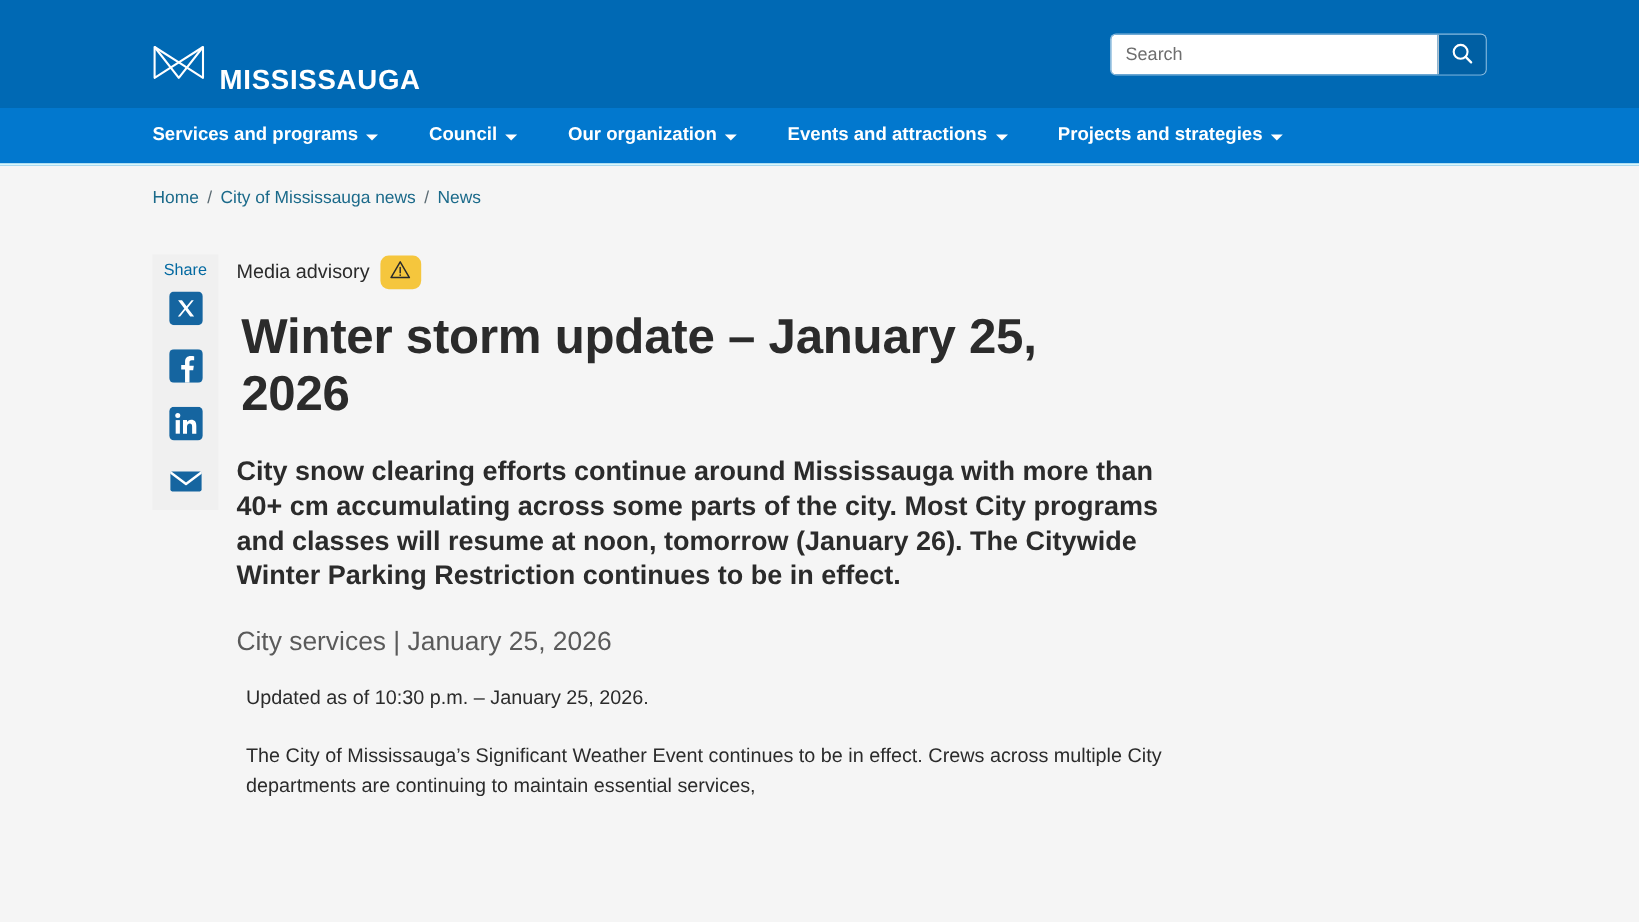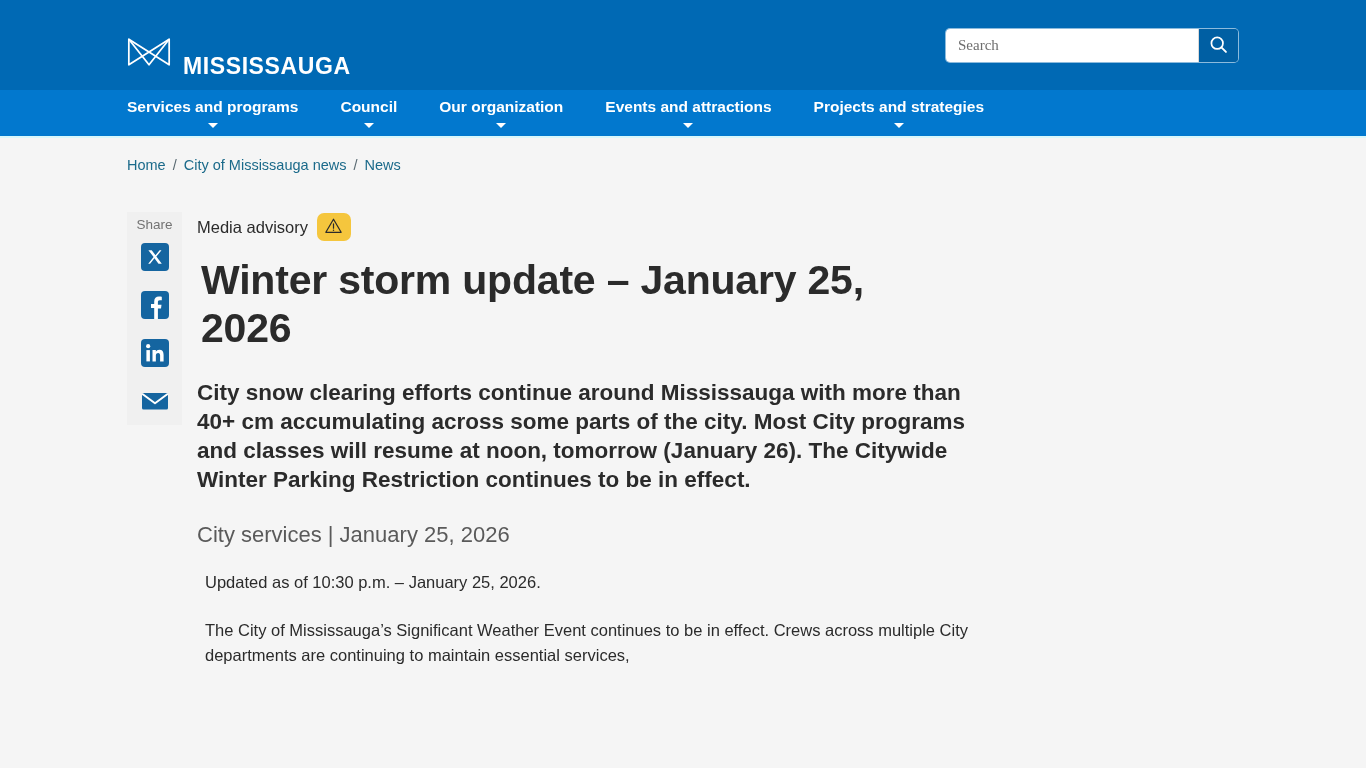--- a/index.html
+++ b/index.html
@@ -49,27 +49,27 @@
     right: 128px;
     top: 29px;
     display: flex;
     align-items: stretch;
     height: 33px;
     border-radius: 4px;
     overflow: hidden;
     box-shadow: 0 0 0 1px rgba(255,255,255,0.55);
   }
   .search-input {
-    width: 252px;
+    width: 272px;
     border: none;
     outline: none;
     background: #ffffff;
     padding: 0 12px;
     font-size: 15px;
-    font-family: Liberation Serif, serif;
+    font-family: Liberation Sans, sans-serif;
     color: #333;
   }
   .search-input::placeholder { color: #6e6e6e; opacity: 1; }
   .search-btn {
     width: 40px;
     background: #005fa3;
     border: none;
     border-left: 1px solid #d9d9d9;
     display: flex;
     align-items: center;
@@ -97,21 +97,20 @@
     align-items: center;
     gap: 7px;
     color: #ffffff;
     font-size: 15.5px;
     font-weight: bold;
     white-space: nowrap;
     cursor: pointer;
     margin-right: 42px;
     text-decoration: none;
     line-height: 1;
-    flex-direction: column;
   }
   .caret {
     width: 0; height: 0;
     border-left: 5px solid transparent;
     border-right: 5px solid transparent;
     border-top: 5px solid #ffffff;
     display: inline-block;
     position: relative;
     top: 1px;
   }
@@ -140,21 +139,21 @@
     width: 55px;
     background: #f0f0f0;
     padding: 6px 0 10px 0;
     display: flex;
     flex-direction: column;
     align-items: center;
     flex: 0 0 55px;
   }
   .share-label {
     font-size: 13.5px;
-    color: #737373;
+    color: #0369a1;
     margin-bottom: 11px;
     line-height: 1;
   }
   .share-icon {
     width: 28px; height: 28px;
     margin-bottom: 20px;
     display: block;
     cursor: pointer;
   }
   .share-icon:last-child { margin-bottom: 0; }

